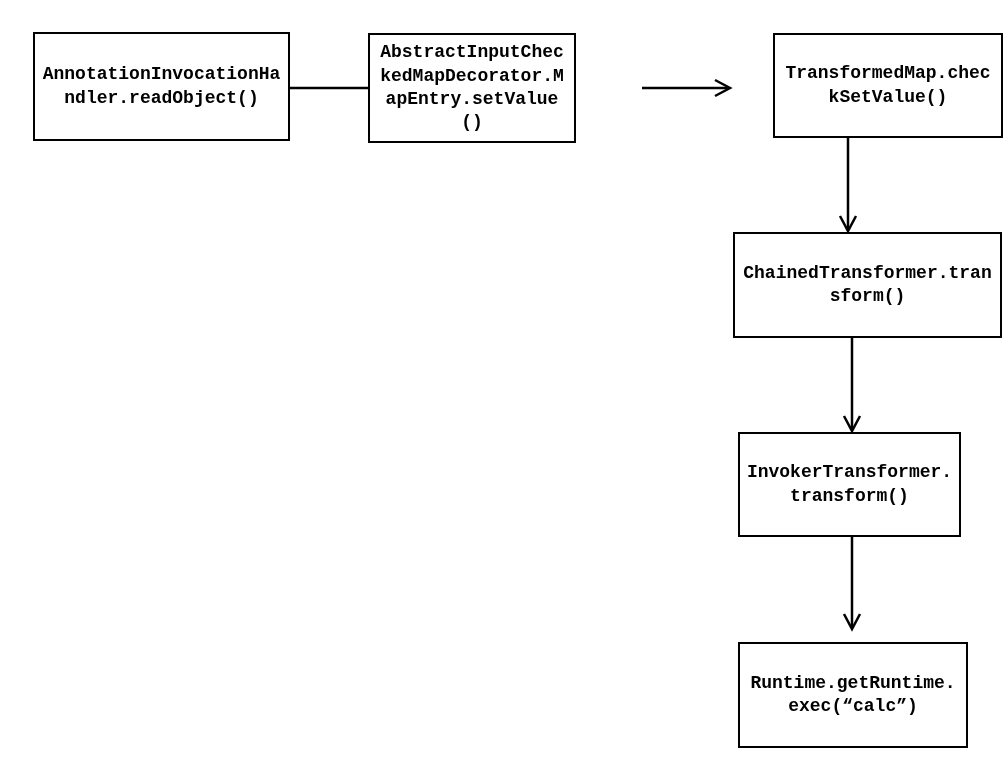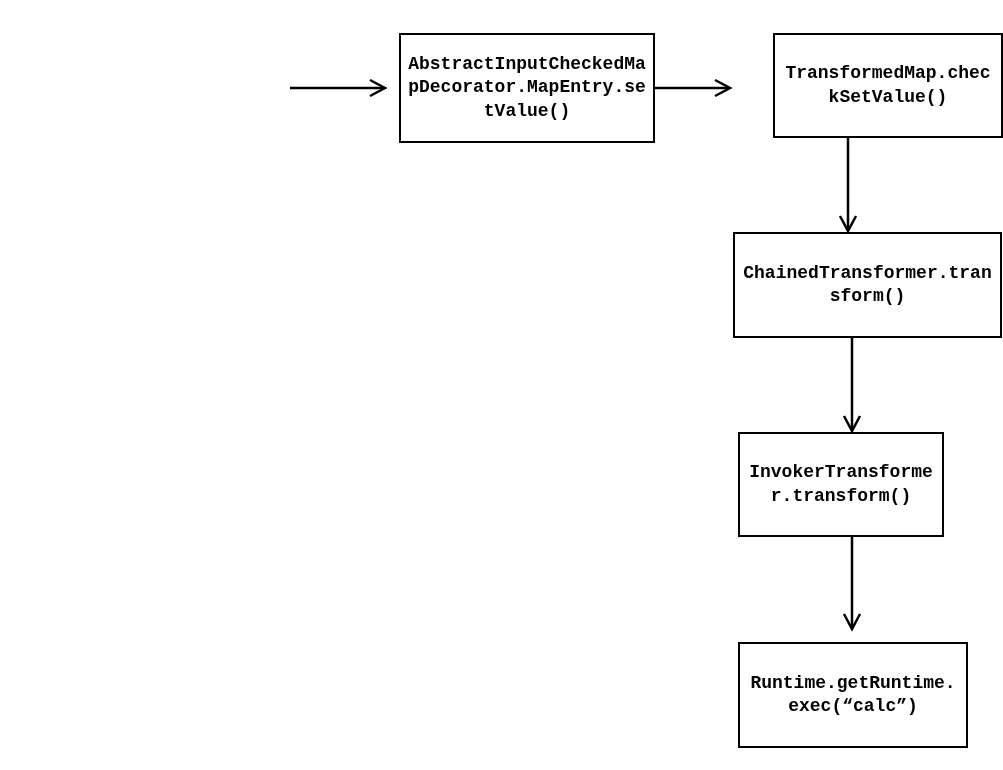--- a/index.html
+++ b/index.html
@@ -31,24 +31,24 @@
     width: 100%;
     text-align: center;
     word-break: break-all;
     font-weight: bold;
     font-size: 18px;
     line-height: 1.3;
     color: #000000;
   }
   
   #node-1 { left: 33px;  top: 32px;  width: 257px; height: 109px; }
-  #node-2 { left: 399px; top: 33px;  width: 256px; height: 110px; }
+  #node-2 { left: 368px; top: 33px;  width: 208px; height: 110px; }
   #node-3 { left: 731px; top: 33px;  width: 230px; height: 105px; margin-left: 42px; }
   #node-4 { left: 733px; top: 232px; width: 269px; height: 106px; }
-  #node-5 { left: 738px; top: 432px; width: 206px; height: 105px; }
+  #node-5 { left: 738px; top: 432px; width: 223px; height: 105px; }
   #node-6 { left: 738px; top: 630px; width: 230px; height: 106px; margin-top: 12px; }
   .edges-layer {
     position: absolute;
     left: 0;
     top: 0;
     z-index: 1;
   }
   .edge {
     stroke: #000000;
     stroke-width: 2.5;
@@ -81,20 +81,23 @@
       <line class="edge" x1="852" y1="338" x2="852" y2="430"></line>
       <path class="edge" d="M 844 416 L 852 431 L 860 416"></path>
     </g>
 
     <g>
       <line class="edge" x1="852" y1="537" x2="852" y2="628"></line>
       <path class="edge" d="M 844 614 L 852 629 L 860 614"></path>
     </g>
   </svg>
 
+  <div class="node" id="node-1">
+    <span class="node-label">AnnotationInvocationHandler.readObject()</span>
+  </div>
 
   <div class="node" id="node-2">
     <span class="node-label">AbstractInputCheckedMapDecorator.MapEntry.setValue()</span>
   </div>
 
   <div class="node" id="node-3">
     <span class="node-label">TransformedMap.checkSetValue()</span>
   </div>
 
   <div class="node" id="node-4">

